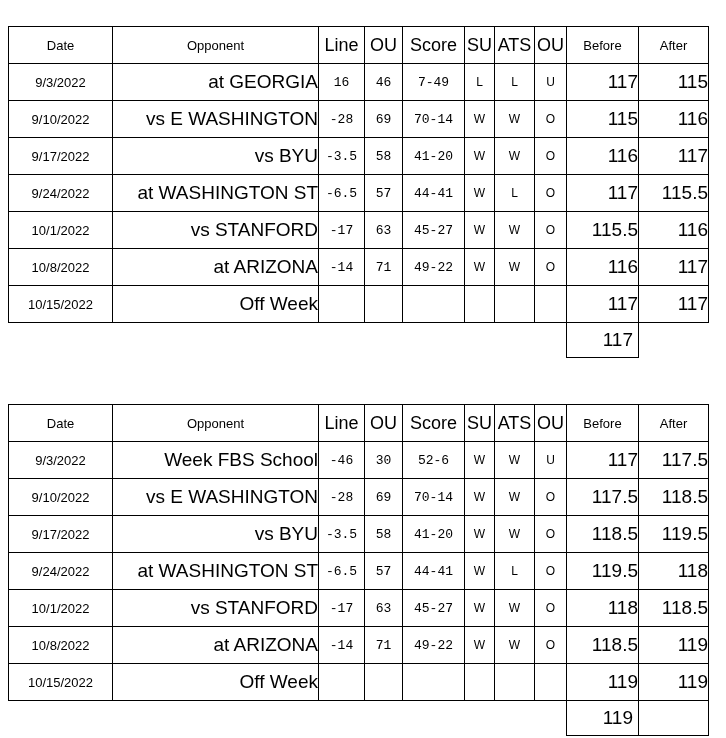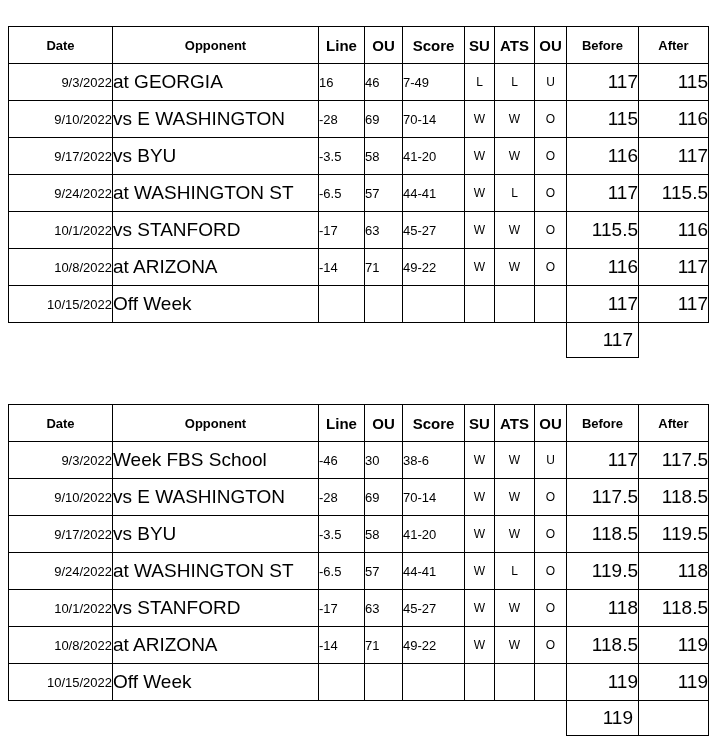--- a/index.html
+++ b/index.html
@@ -44,46 +44,47 @@
   col.c-score   { width: 62px; }
   col.c-su      { width: 30px; }
   col.c-ats     { width: 40px; }
   col.c-ou2     { width: 32px; }
   col.c-before  { width: 72px; }
   col.c-after   { width: 70px; }
 
   thead th {
     background: #d9d9d9;
     font-size: 13px;
-    font-weight: bold;
+    font-weight: normal;
     text-align: center;
     color: #000;
     height: 30px;
   }
-  thead th.hdr-small { font-size: 15px; }
+  thead th.hdr-small { font-size: 18px; }
 
   td.date {
-    text-align: right;
+    text-align: center;
     padding-right: 4px;
     font-size: 13px;
     color: #000;
   }
   td.opp {
-    text-align: left;
+    text-align: right;
     padding-left: 3px;
     font-size: 19px;
     color: #000;
     white-space: nowrap;
     overflow: hidden;
   }
   td.num-sm {
-    text-align: left;
+    text-align: center;
     padding-right: 4px;
     font-size: 13px;
     color: #000;
+    font-family: Liberation Mono, monospace;
   }
   td.cent-sm {
     text-align: center;
     font-size: 12px;
     color: #000;
   }
   td.rating {
     text-align: right;
     padding-right: 5px;
     font-size: 19px;
@@ -267,21 +268,21 @@
           <th>Before</th>
           <th>After</th>
         </tr>
       </thead>
       <tbody>
         <tr>
           <td class="date">9/3/2022</td>
           <td class="opp">Week FBS School</td>
           <td class="num-sm">-46</td>
           <td class="num-sm">30</td>
-          <td class="num-sm">38-6</td>
+          <td class="num-sm">52-6</td>
           <td class="cent-sm">W</td>
           <td class="cent-sm">W</td>
           <td class="cent-sm">U</td>
           <td class="rating">117</td>
           <td class="rating">117.5</td>
         </tr>
         <tr>
           <td class="date">9/10/2022</td>
           <td class="opp">vs E WASHINGTON</td>
           <td class="num-sm">-28</td>

